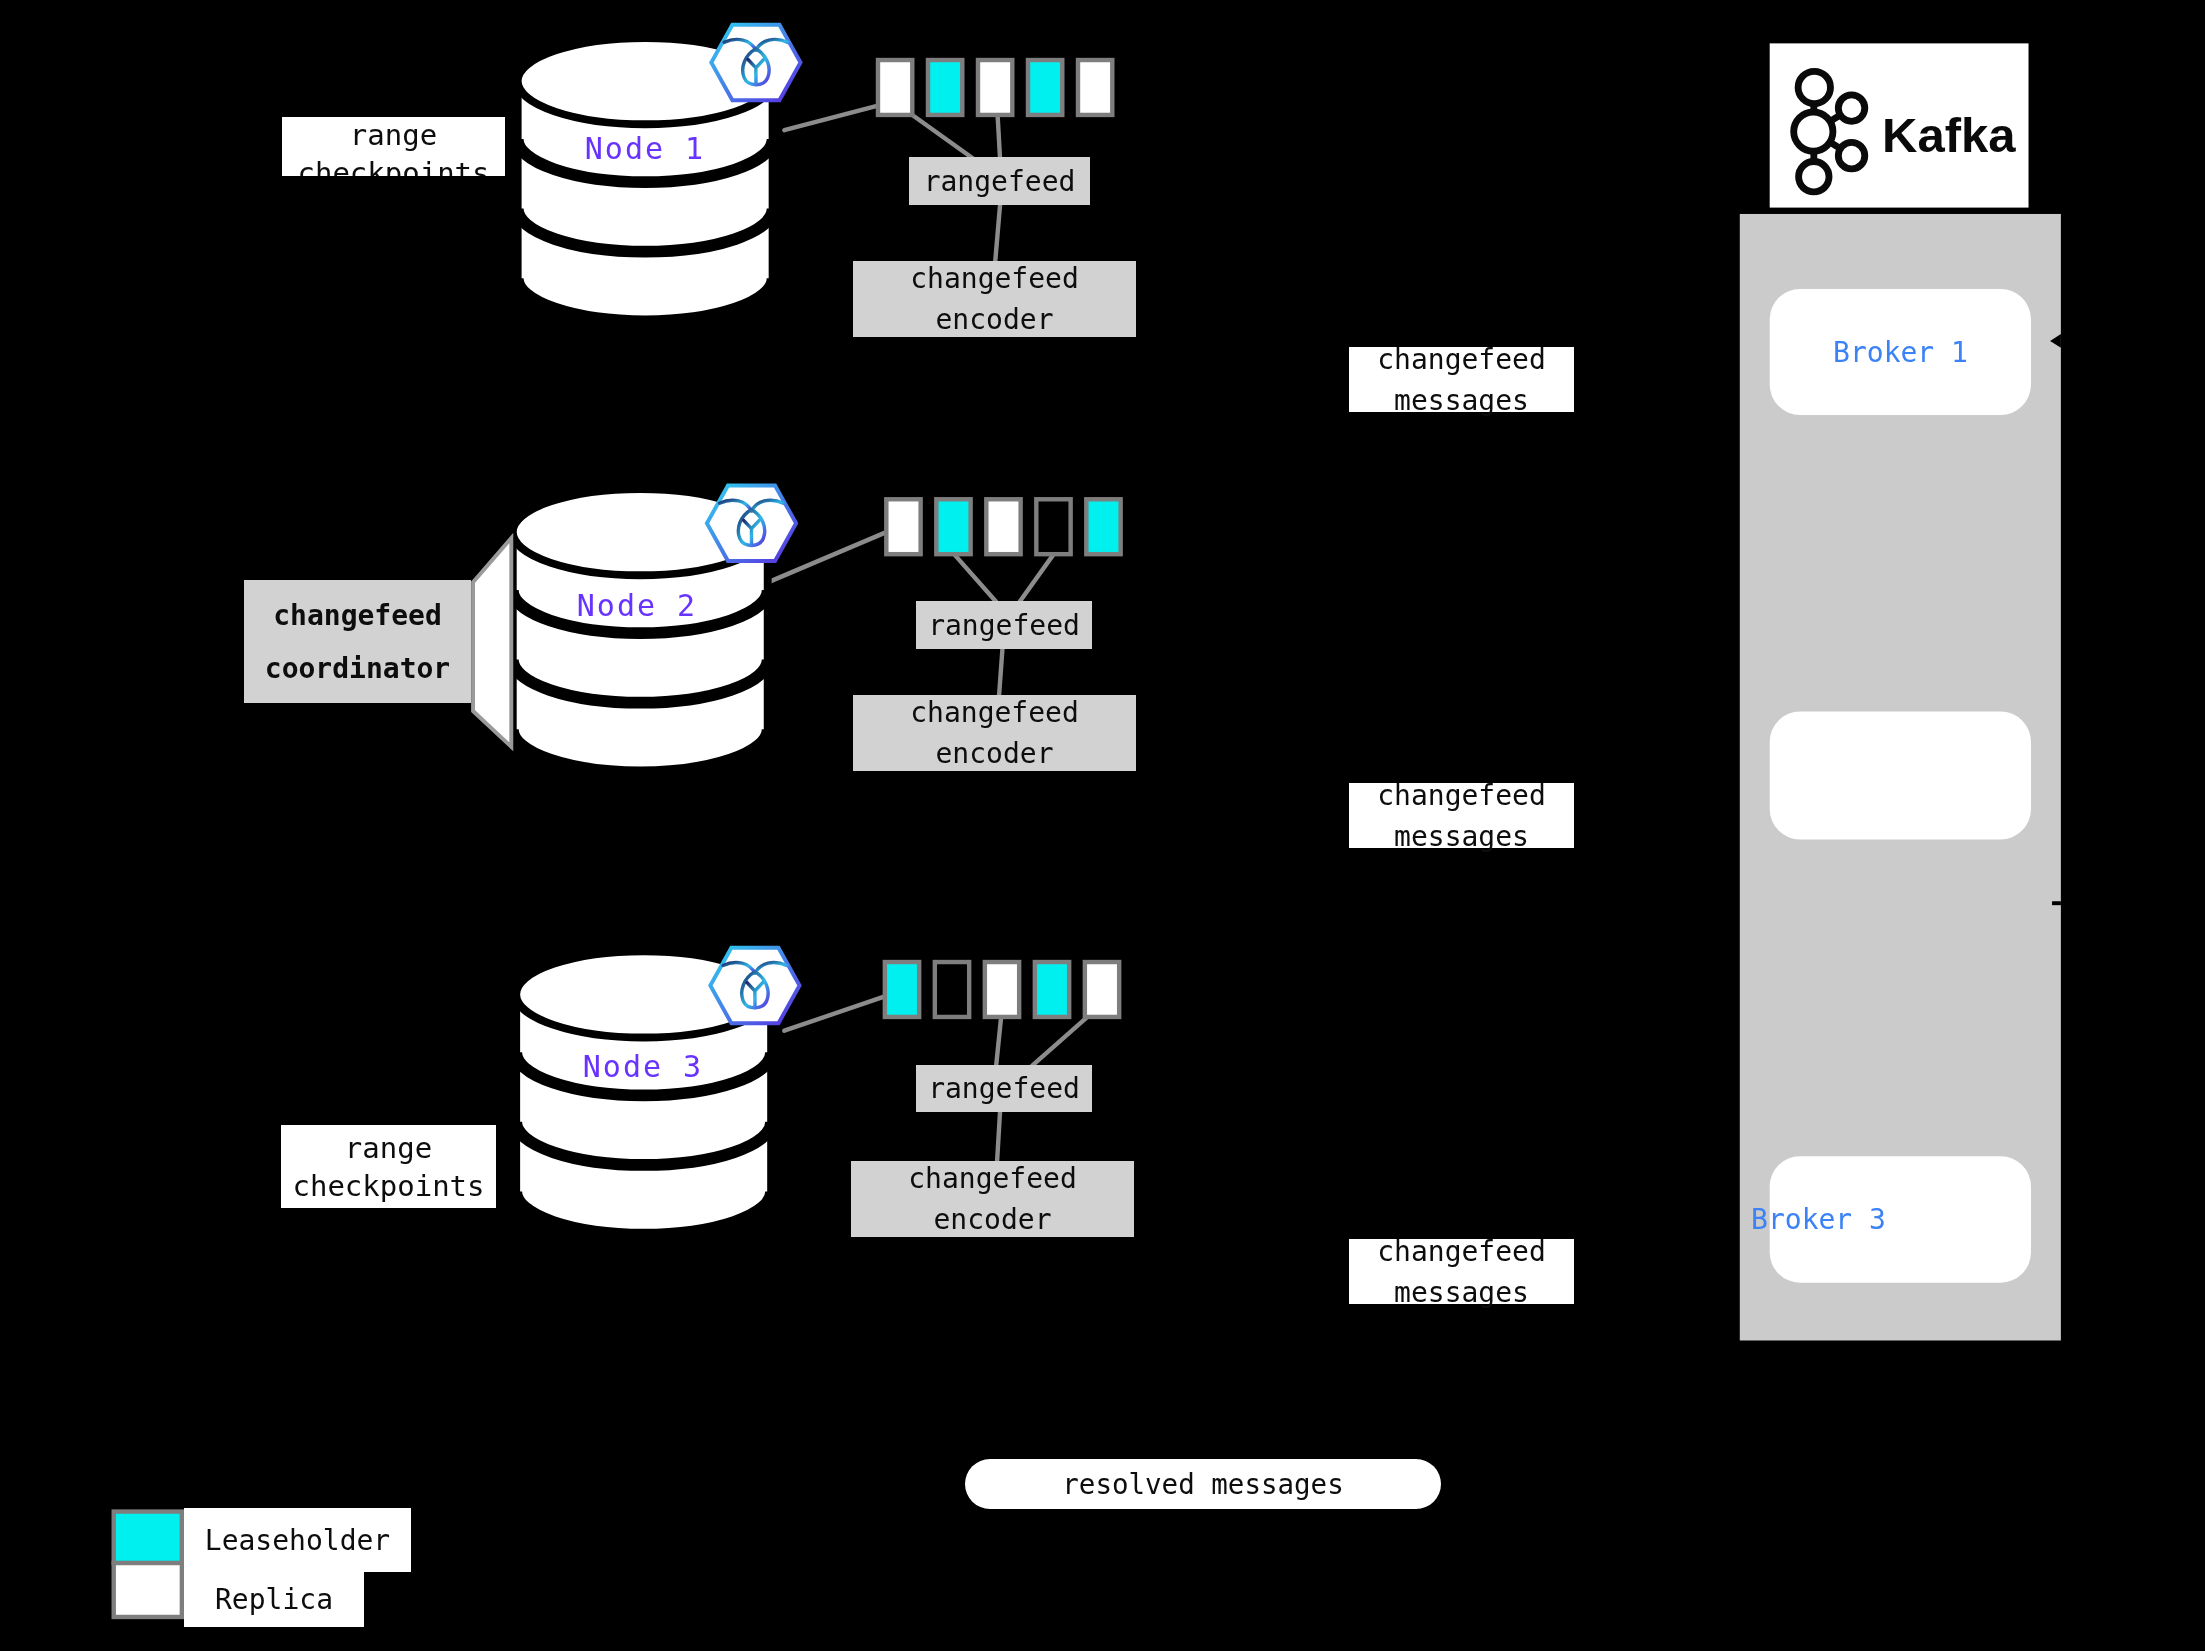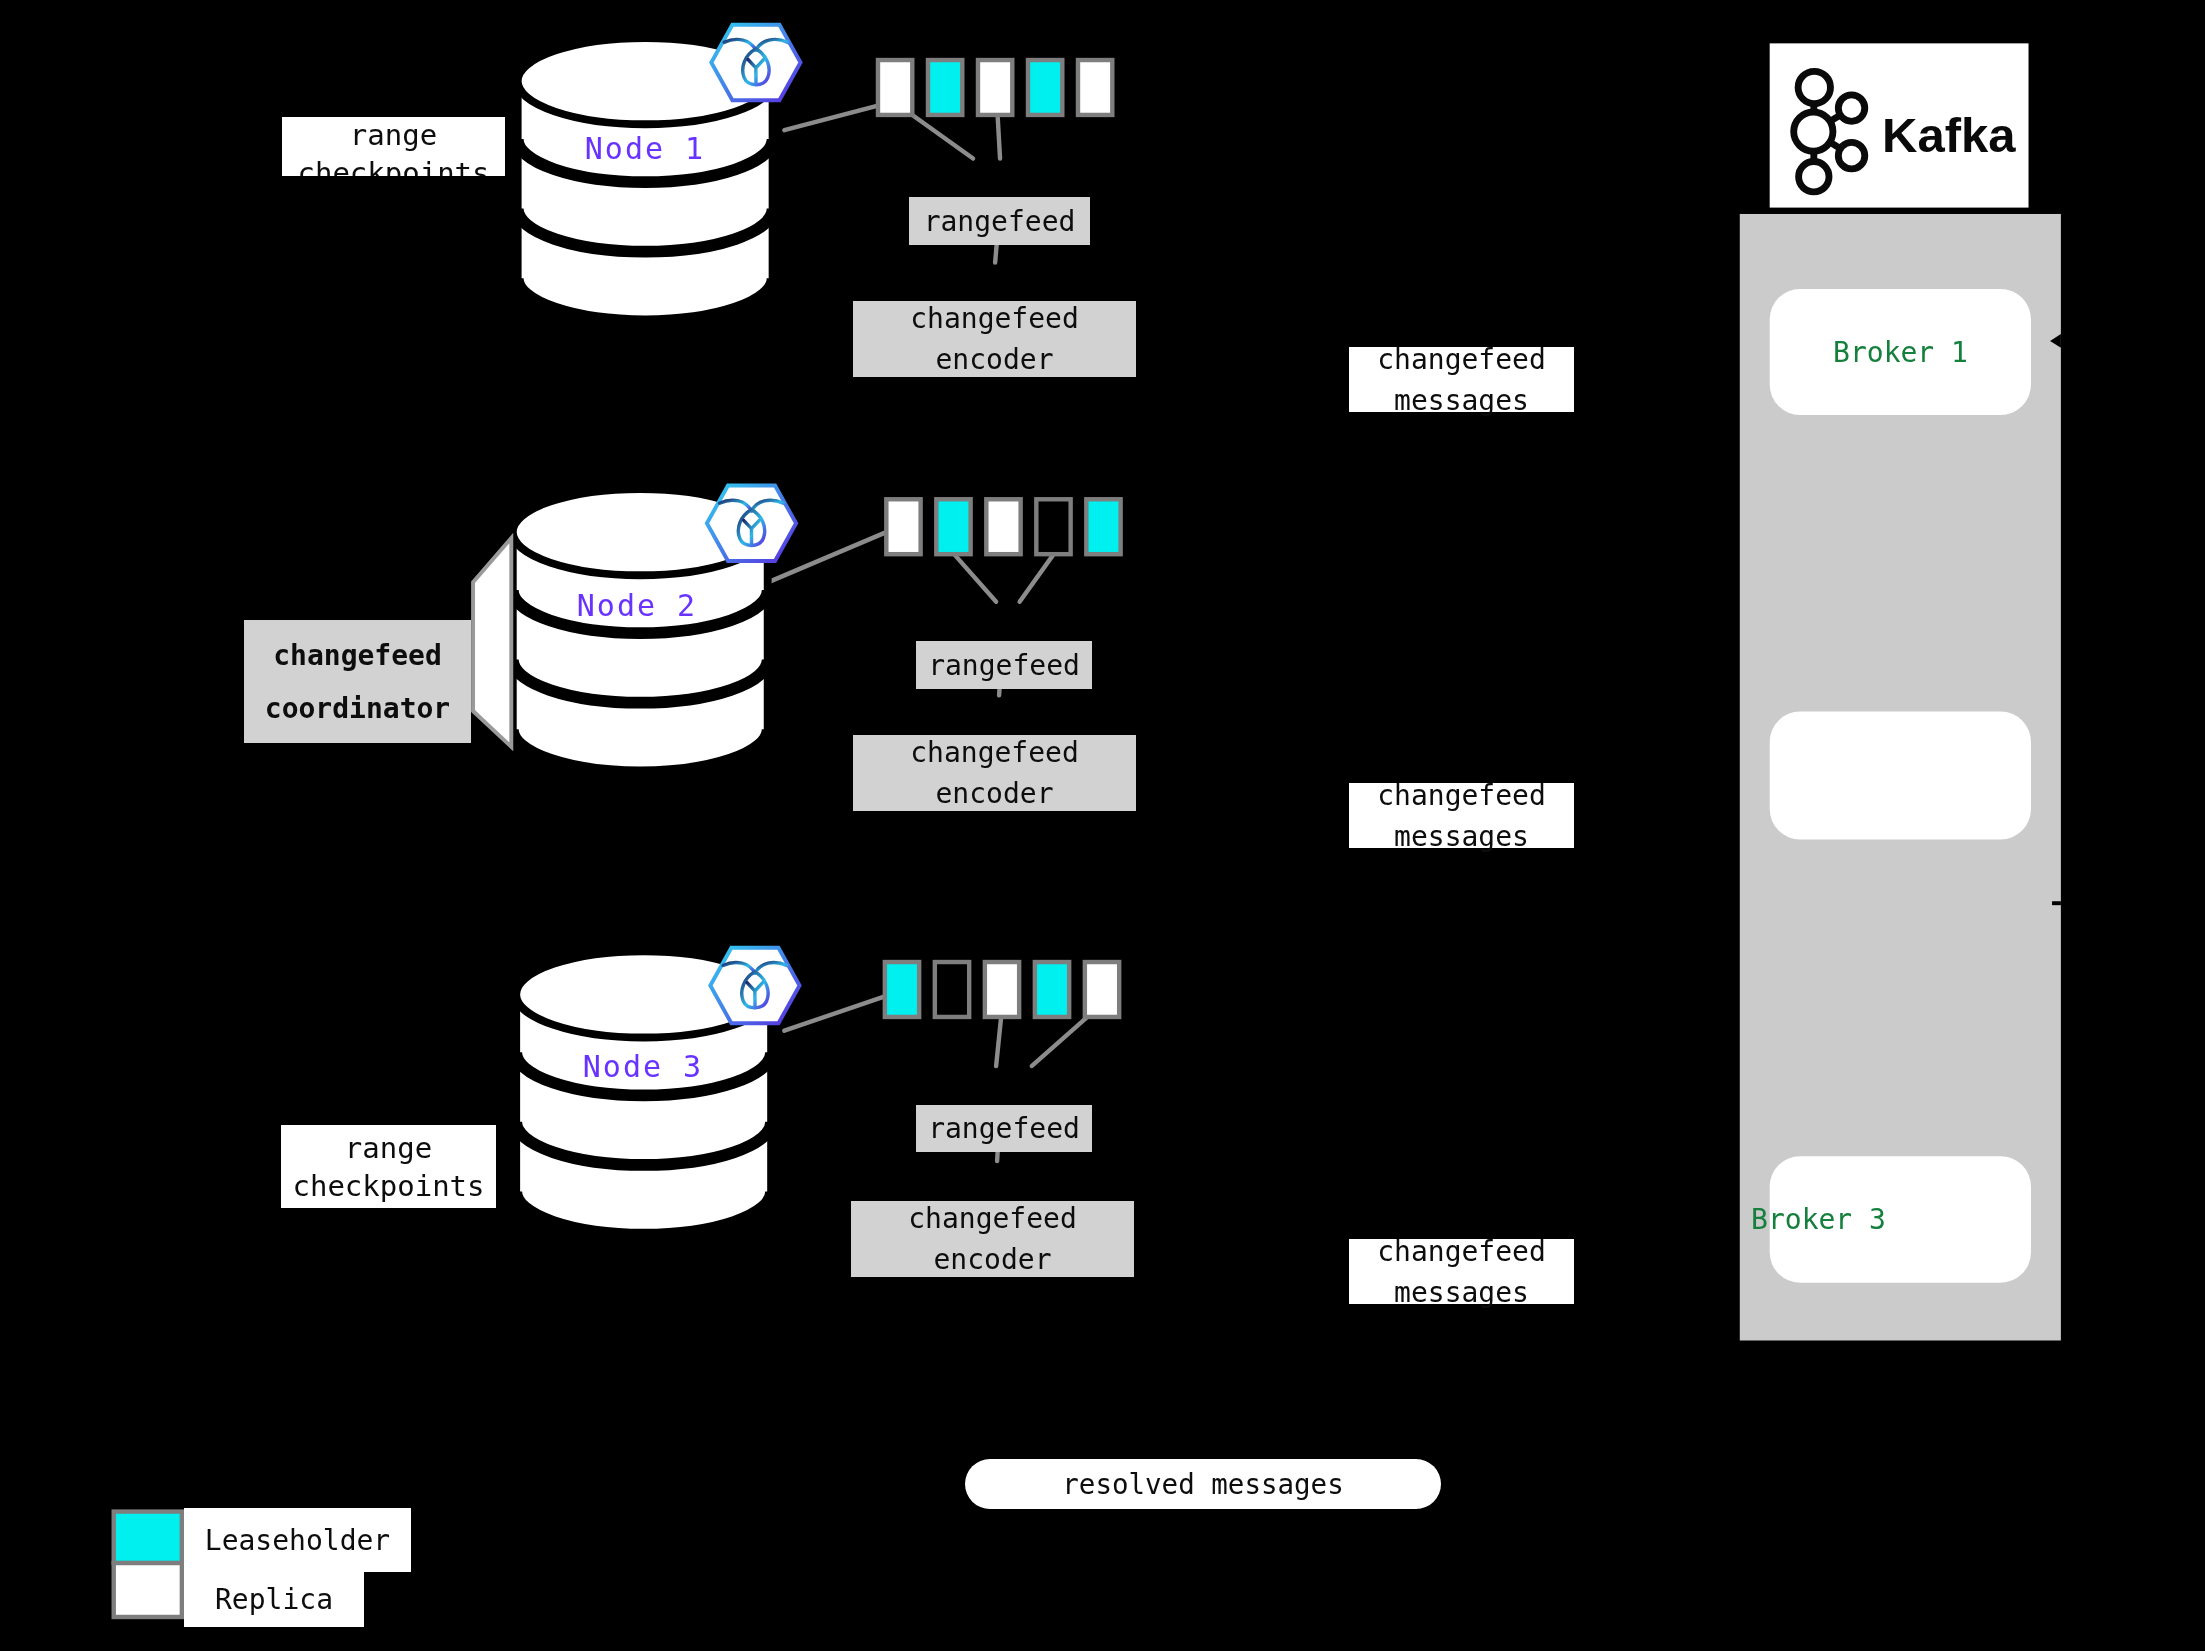--- a/index.html
+++ b/index.html
@@ -2,29 +2,29 @@
 <html style="font-size:7.8px"><head>
 <meta charset="utf-8">
 <style>
   html,body{margin:0;padding:0;background:#000;}
   #stage{position:relative;width:2205px;height:1652px;background:#000;overflow:hidden;
          font-family:"DejaVu Sans Mono",monospace;}
   #gfx{position:absolute;left:0;top:0;z-index:1;}
   .lbl{position:absolute;z-index:2;display:flex;flex-direction:column;align-items:center;
        justify-content:center;text-align:center;color:#0d0d0d;gap:8px;}
   .whitebox{background:#ffffff;}
-  .graybox{background:#d2d2d2;margin-top:40px;}
+  .graybox{background:#d2d2d2;}
   .mono57{font-size:28px;line-height:33px;}
   .mono60{font-size:29px;line-height:30px;}
   .clip{overflow:hidden;justify-content:flex-start;padding-top:2.9px;box-sizing:border-box;}
   .nodelabel{position:absolute;z-index:3;color:#6933ff;font-weight:normal;font-size:30px;
              transform:translate(-50%,-50%);white-space:nowrap;letter-spacing:2px;}
   .coord{font-weight:bold;font-size:28px;line-height:45px;}
   .broker{position:absolute;z-index:2;display:flex;align-items:center;justify-content:center;
-          font-size:28px;color:#15803d;background:transparent;}
+          font-size:28px;color:#3b82f6;background:transparent;}
   .pill{border-radius:25.5px;font-size:27.5px;}
   .kafkaword{position:absolute;z-index:3;font-family:"Liberation Sans",sans-serif;
              font-weight:700;font-size:49px;color:#0a0a0a;}
 </style>
 </head>
 <body>
 
 <div id="stage">
 
   <svg id="gfx" width="2205" height="1652" viewBox="0 0 4498 3369">

